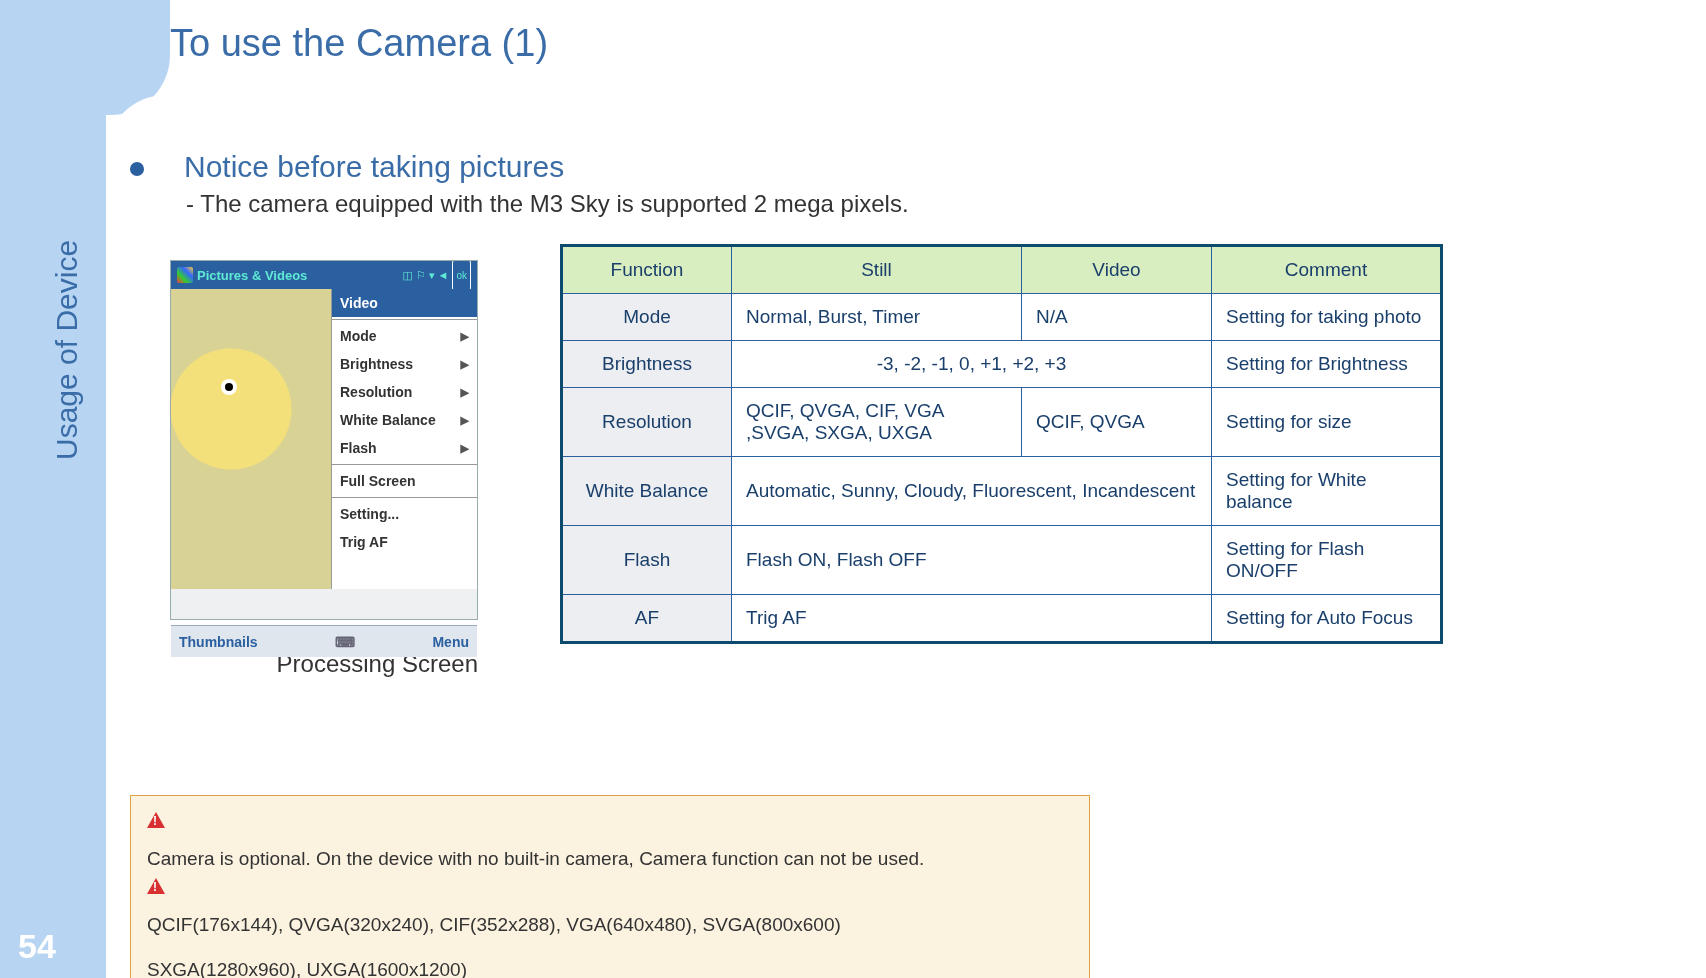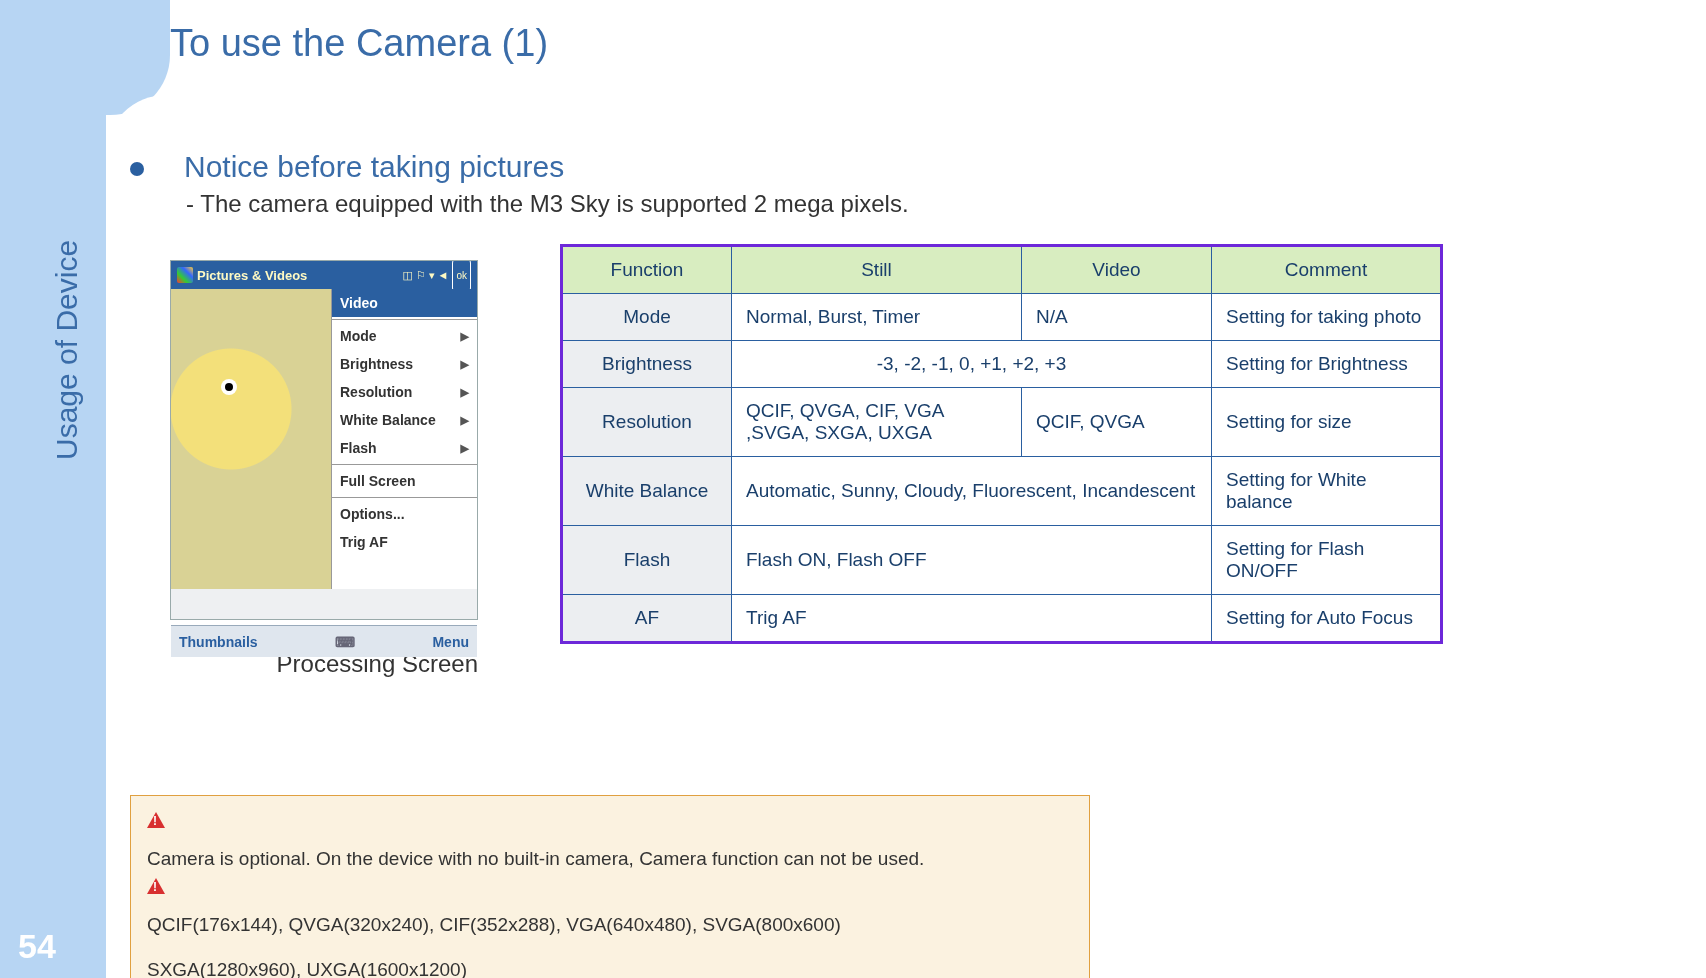--- a/index.html
+++ b/index.html
@@ -91,21 +91,21 @@
     width: 308px;
   }
   .shot {
     width: 308px; height: 360px;
     background: #eef0f2;
     border: 1px solid #9aa;
     position: relative;
     font-size: 14px;
   }
   .shot-top {
-    height: 28px; background: #2a5fa0; color: #fef9c3;
+    height: 28px; background: #2a5fa0; color: #5eead4;
     display: flex; align-items: center; padding: 0 6px;
     gap: 4px;
     overflow: hidden;
   }
   .shot-top .win-icon { width: 16px; height: 16px; background: linear-gradient(45deg,#f33,#3c3,#36f,#fc3); border-radius: 2px; flex-shrink: 0;}
   .shot-top .title { font-weight: bold; font-size: 13px; flex: 1; white-space: nowrap;}
   .shot-top .ok { border: 1px solid #fff; padding: 12px 3px; font-size: 10px; border-radius: 6px; }
   .shot-body {
     display: flex; height: 300px;
   }
@@ -131,21 +131,21 @@
   .shot-caption {
     margin-top: 2px; font-size: 24px; color: #333; text-align: right;
   }
   .arrow { font-size: 11px; color:#555; }
 
   
   .func-table {
     position: absolute;
     left: 560px; top: 244px;
     border-collapse: collapse;
-    border: 3px solid #6d28d9;
+    border: 3px solid #0c4a6e;
     font-size: 19px;
     color: #1a3f6b;
     padding-left: 16px;
   }
   .func-table th, .func-table td {
     border: 1px solid #2a5fa0;
     padding: 12px 14px;
     vertical-align: middle;
   }
   .func-table th {
@@ -237,21 +237,21 @@
             <span>White Balance</span>
             <span class="arrow">▶</span>
           </div>
         <div class="mi">
             <span>Flash</span>
             <span class="arrow">▶</span>
           </div>
         <div class="sep"></div>
         <div class="mi">Full Screen</div>
         <div class="sep"></div>
-        <div class="mi">Options...</div>
+        <div class="mi">Setting...</div>
         <div class="mi">Trig AF</div>
       </div>
     </div>
     <div class="shot-bot">
       <span>Thumbnails</span>
       <span style="color:#667;">⌨</span>
       <span>Menu</span>
     </div>
   </div>
   <div class="shot-caption">Camera Program Processing Screen</div>

